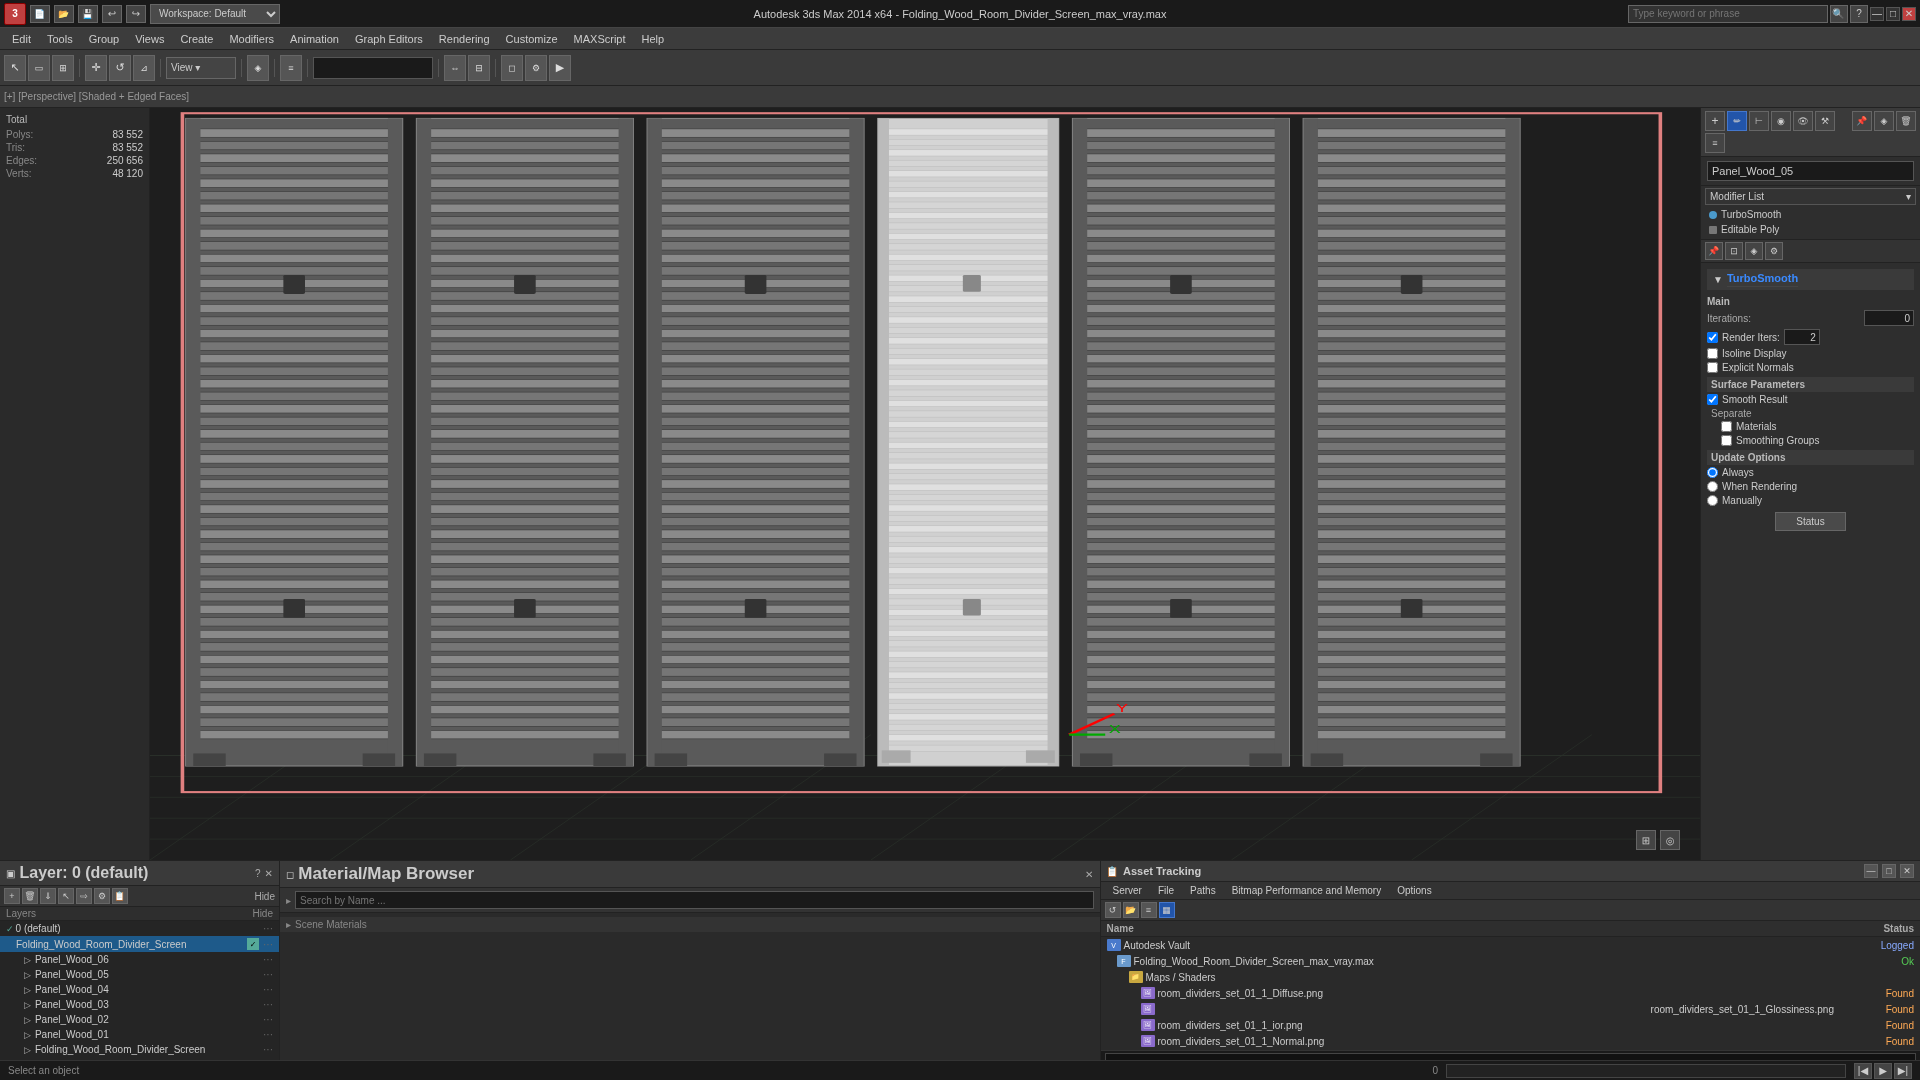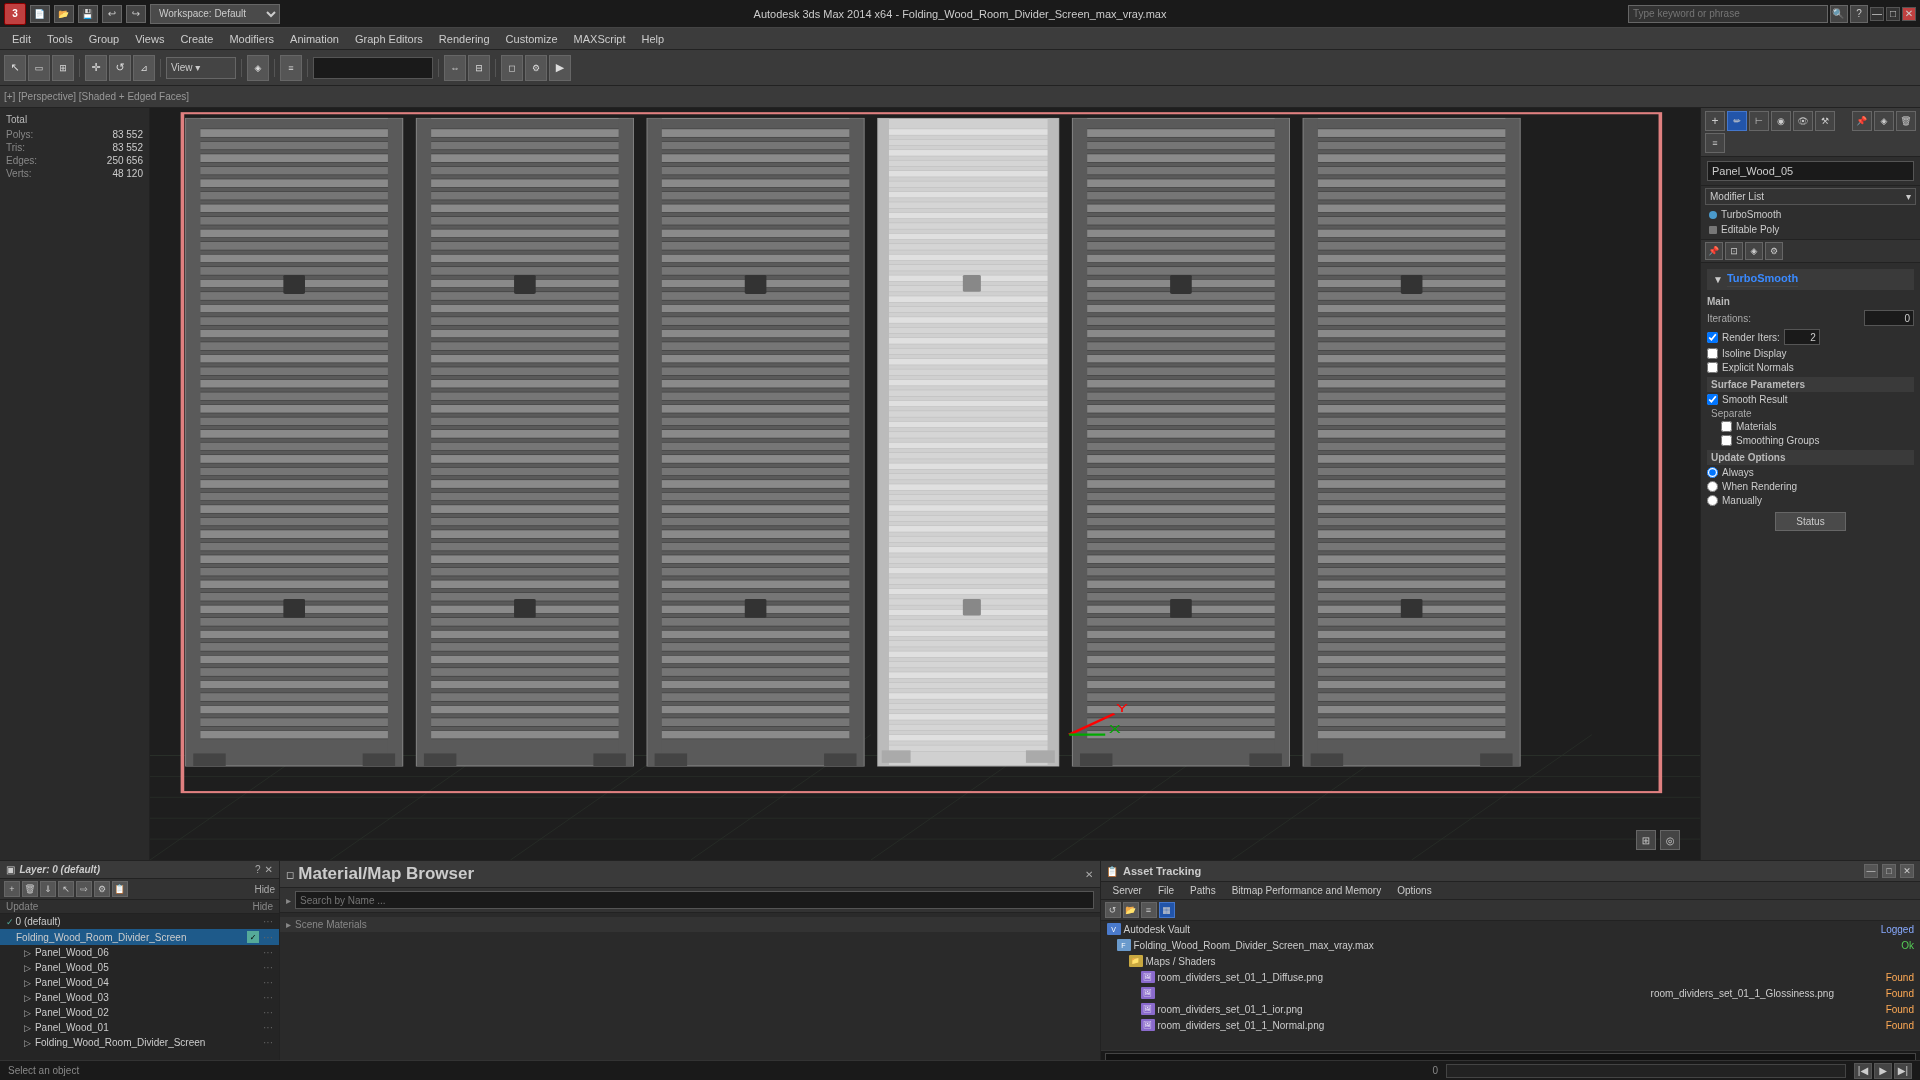--- a/index.html
+++ b/index.html
@@ -56,21 +56,21 @@
     
     
     #toolbar2 { background: #3a3a3a; height: 22px; display: flex; align-items: center; border-bottom: 1px solid #222; padding: 0 4px; font-size: 10px; color: #999; gap: 4px; }
     
     
     #bottom-area { display: flex; height: 220px; border-top: 1px solid #222; }
     
     
     #layers-panel { width: 280px; background: #2a2a2a; border-right: 1px solid #222; display: flex; flex-direction: column; }
     #layers-header { background: #3a3a3a; padding: 3px 6px; display: flex; align-items: center; justify-content: space-between; border-bottom: 1px solid #222; }
-    .layers-title { color: #ccc; font-size: 10px; font-weight: bold; font-style: italic; }
+    .layers-title { color: #ccc; font-size: 16px; font-weight: bold; }
     .layers-ctrl-btn { width: 16px; height: 16px; background: #555; border: 1px solid #666; color: #ccc; font-size: 9px; display: flex; align-items: center; justify-content: center; cursor: pointer; }
     #layers-list { flex: 1; overflow-y: auto; }
     .layer-item { padding: 2px 6px; cursor: pointer; display: flex; align-items: center; gap: 3px; font-size: 10px; }
     .layer-item.selected { background: #1e5a8a; }
     
     
     #mat-browser { flex: 1; background: #2a2a2a; border-right: 1px solid #222; display: flex; flex-direction: column; }
     #mat-header { background: #3a3a3a; padding: 3px 6px; display: flex; align-items: center; justify-content: space-between; border-bottom: 1px solid #222; }
     .mat-title { color: #ccc; font-size: 17px; font-weight: bold; }
     
@@ -730,21 +730,21 @@
         <div class="layers-ctrl-btn">⇓</div>
         <div class="layers-ctrl-btn">↖</div>
         <div class="layers-ctrl-btn">⇨</div>
         <div class="layers-ctrl-btn">⚙</div>
         <div class="layers-ctrl-btn">📋</div>
       </div>
       <span style="color:#aaa;font-size:10px;">Hide</span>
     </div>
 
     <div style="background:#2e2e2e;padding:1px 6px;border-bottom:1px solid #222;font-size:10px;color:#888;display:flex;">
-      <span style="flex:1;">Update</span>
+      <span style="flex:1;">Layers</span>
       <span>Hide</span>
     </div>
 
     <div id="layers-list" style="flex:1;overflow-y:auto;background:#252525;">
 
       <div class="layer-item" style="padding:2px 6px;display:flex;align-items:center;gap:2px;font-size:10px;">
         <span style="color:#5a9;font-size:9px;">✓</span>
         <span style="color:#ccc;">0 (default)</span>
         <span style="margin-left:auto;color:#666;">···</span>
       </div>
@@ -841,20 +841,24 @@
       <div class="asset-menu">Options</div>
     </div>
 
     <div style="background:#333;padding:2px 4px;display:flex;gap:2px;border-bottom:1px solid #222;">
       <div class="layers-ctrl-btn" style="font-size:9px;">↺</div>
       <div class="layers-ctrl-btn" style="font-size:9px;">📂</div>
       <div class="layers-ctrl-btn" style="font-size:9px;">≡</div>
       <div class="layers-ctrl-btn" style="font-size:9px;background:#2255aa;border-color:#4477cc;">▦</div>
     </div>
 
+    <div style="display:flex;padding:2px 6px;background:#2e2e2e;border-bottom:1px solid #222;font-size:10px;color:#aaa;font-weight:bold;">
+      <span style="flex:1;">Name</span>
+      <span style="width:80px;text-align:right;">Status</span>
+    </div>
 
     <div style="flex:1;overflow-y:auto;">
 
       <div class="asset-row" style="padding:2px 6px;display:flex;align-items:center;font-size:10px;">
         <span style="width:14px;height:12px;background:#4a7acc;border-radius:1px;display:inline-flex;align-items:center;justify-content:center;font-size:7px;color:white;margin-right:3px;flex-shrink:0;">V</span>
         <span style="flex:1;color:#ccc;">Autodesk Vault</span>
         <span style="width:80px;text-align:right;color:#8af;">Logged</span>
       </div>
 
       <div class="asset-row" style="padding:2px 6px 2px 16px;display:flex;align-items:center;font-size:10px;">

